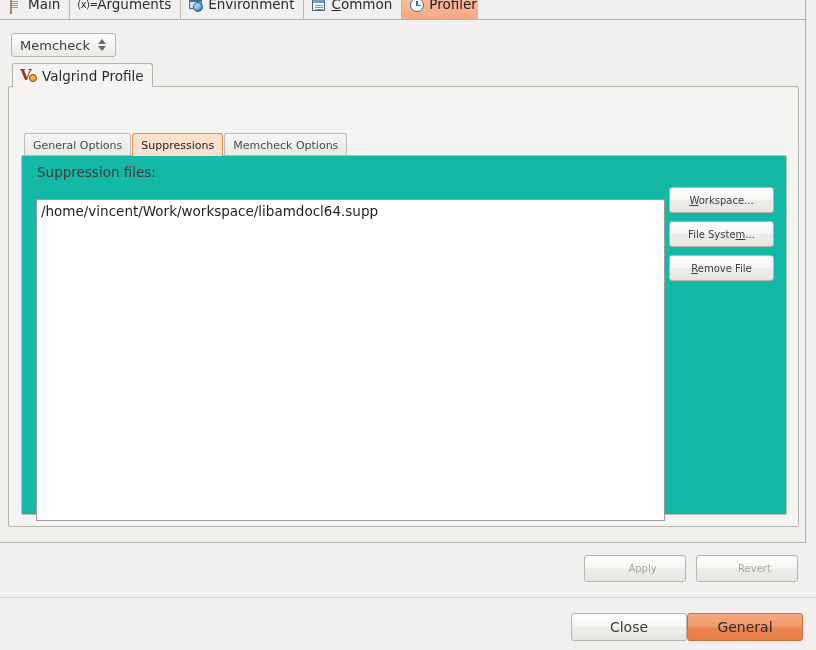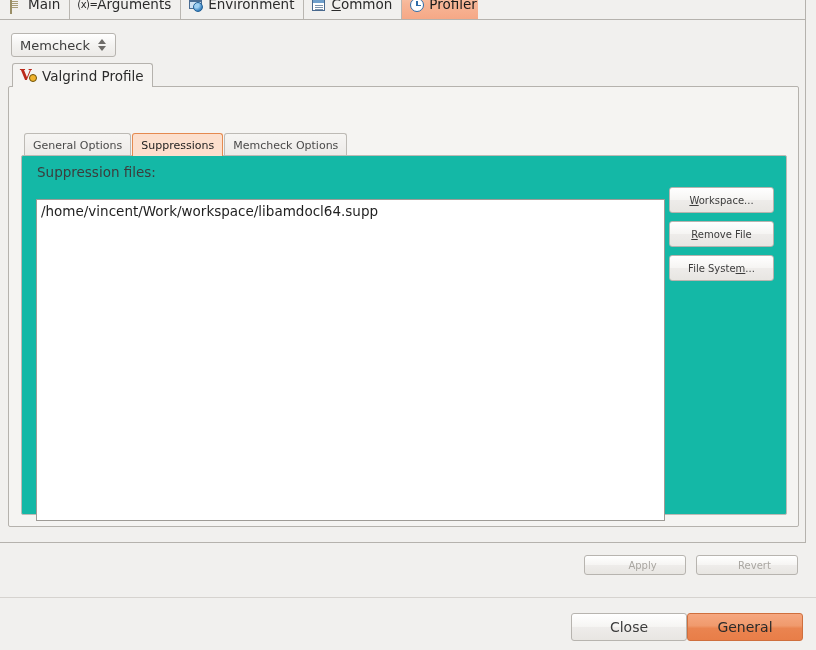--- a/index.html
+++ b/index.html
@@ -397,21 +397,21 @@
   }
   .mn { text-decoration: underline; }
 
   
   #applyrevert {
     position: absolute;
     right: 18px; top: 555px;
     display: flex;
     gap: 10px;
   }
-  #applyrevert .btn { width: 102px; height: 20px; padding-left: 23px; }
+  #applyrevert .btn { width: 102px; height: 27px; padding-left: 23px; }
 
   #sep-line {
     position: absolute;
     left: 0; top: 597px;
     width: 816px; height: 1px;
     background: #d6d3cf;
   }
 
   #bottom-btns {
     position: absolute;
@@ -505,24 +505,24 @@
 
             <div id="file-list">
               <div class="listitem">/home/vincent/Work/workspace/libamdocl64.supp</div>
             </div>
 
             <div id="side-btns">
               <div class="btn">
                 <span><span class="mn">W</span>orkspace...</span>
               </div>
               <div class="btn">
-                <span><span class="mn">R</span>emove File</span>
+                <span>File Syste<span class="mn">m</span>...</span>
               </div>
               <div class="btn">
-                <span>File Syste<span class="mn">m</span>...</span>
+                <span><span class="mn">R</span>emove File</span>
               </div>
             </div>
 
           </div>
         </div>
 
       </div>
     </div>
 
   </div>

